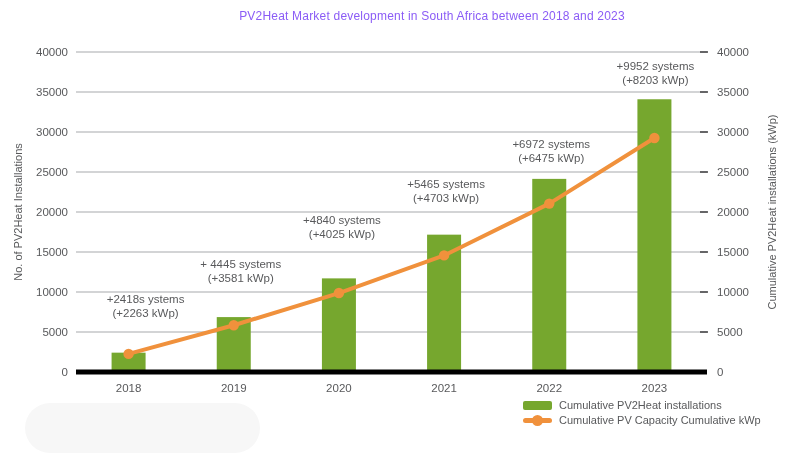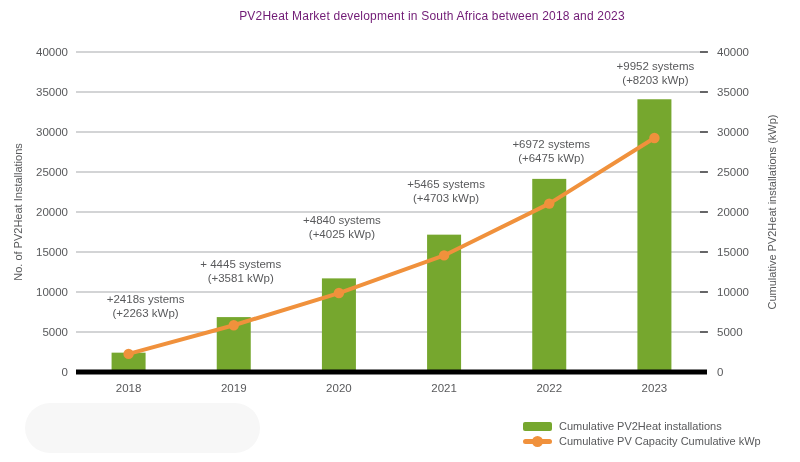--- a/index.html
+++ b/index.html
@@ -2,25 +2,25 @@
 <html><head>
 <meta charset="utf-8">
 <style>
   html,body{margin:0;padding:0;background:#ffffff;}
   .canvas{
     position:relative;width:800px;height:462px;background:#ffffff;
     font-family:"Liberation Sans","DejaVu Sans",sans-serif;overflow:hidden;
   }
   .chart-title{
     position:absolute;top:9px;left:64px;right:0;text-align:center;
-    font-size:12px;color:#701a75;letter-spacing:0.2px;
+    font-size:12px;color:#8b5cf6;letter-spacing:0.2px;
   }
   svg{position:absolute;left:0;top:0;}
   .legend{
-    position:absolute;left:523px;top:420px;display:flex;flex-direction:column;gap:3px;
+    position:absolute;left:523px;top:399px;display:flex;flex-direction:column;gap:3px;
     font-size:11px;color:#58595B;
   }
   .legend-row{display:flex;align-items:center;}
   .swatch-bar{width:29px;height:9px;border-radius:2px;margin-right:7px;flex:0 0 auto;}
   .swatch-line{position:relative;width:29px;height:5px;border-radius:2.5px;margin-right:7px;flex:0 0 auto;}
   .swatch-line .dot{position:absolute;left:9px;top:-3px;width:11px;height:11px;border-radius:50%;}
   .blob{
     position:absolute;left:25px;top:403px;width:235px;height:50px;
     background:#f7f7f7;border-radius:26px;
   }

